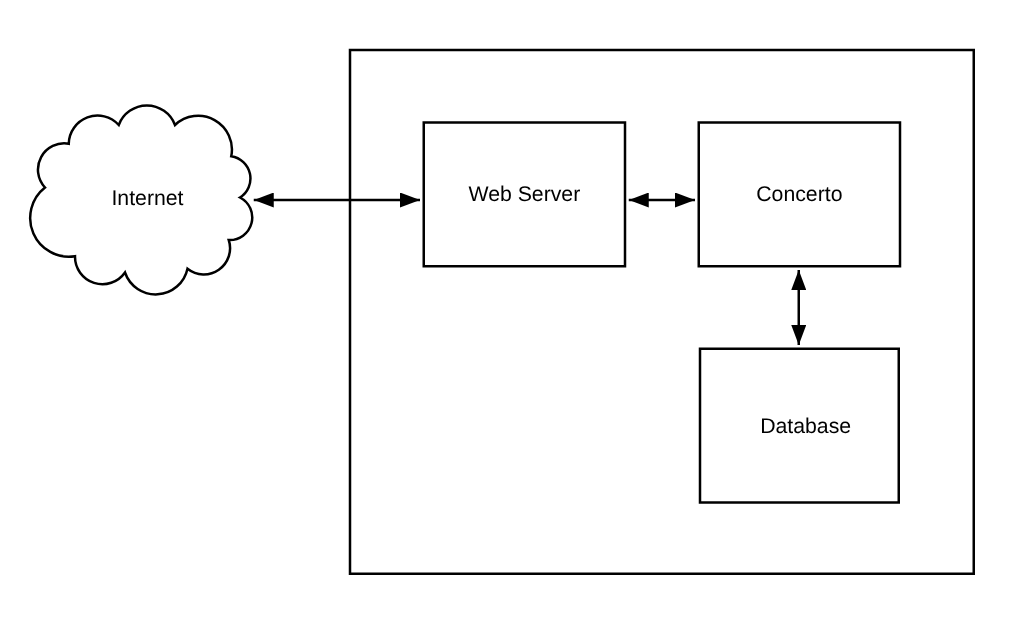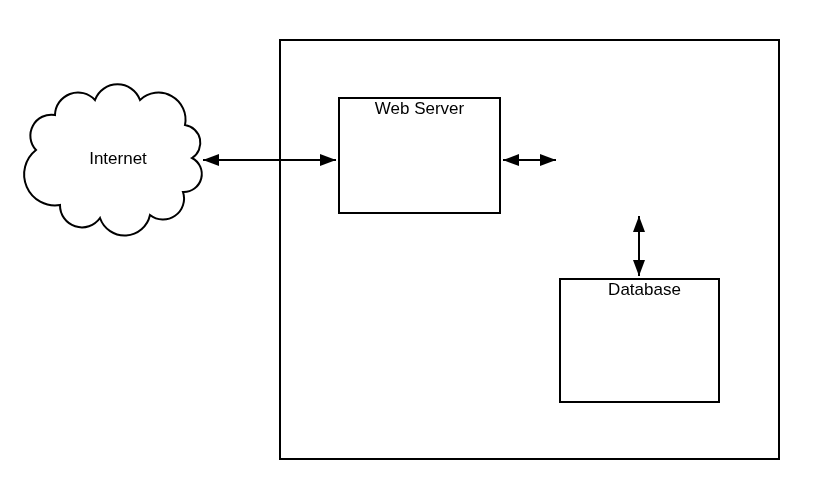--- a/index.html
+++ b/index.html
@@ -34,21 +34,21 @@
     width: 820px;
     height: 500px;
     z-index: 2;
   }
   .node {
     position: absolute;
     border: 2px solid #000000;
     background: #ffffff;
     box-sizing: border-box;
     display: flex;
-    align-items: flex-start;
+    align-items: center;
     justify-content: center;
     font-size: 17px;
     color: #000000;
     z-index: 3;
   }
   .node-web-server { left: 338px; top: 97px;  width: 163px; height: 117px; }
   .node-concerto   { left: 558px; top: 97px;  width: 163px; height: 117px; }
   .node-database   { left: 559px; top: 278px; width: 161px; height: 125px; padding-left: 10px; }
   .cloud-label {
     position: absolute;
@@ -98,18 +98,21 @@
 
     <line x1="639" y1="216" x2="639" y2="276" stroke="#000000" stroke-width="2" marker-start="url(#arrowhead)" marker-end="url(#arrowhead)"></line>
   </svg>
 
   <div class="cloud-label">Internet</div>
 
   <div class="node node-web-server">
     <span>Web Server</span>
   </div>
 
+  <div class="node node-concerto">
+    <span>Concerto</span>
+  </div>
 
   <div class="node node-database">
     <span>Database</span>
   </div>
 
 </div>
 
 </body></html>

